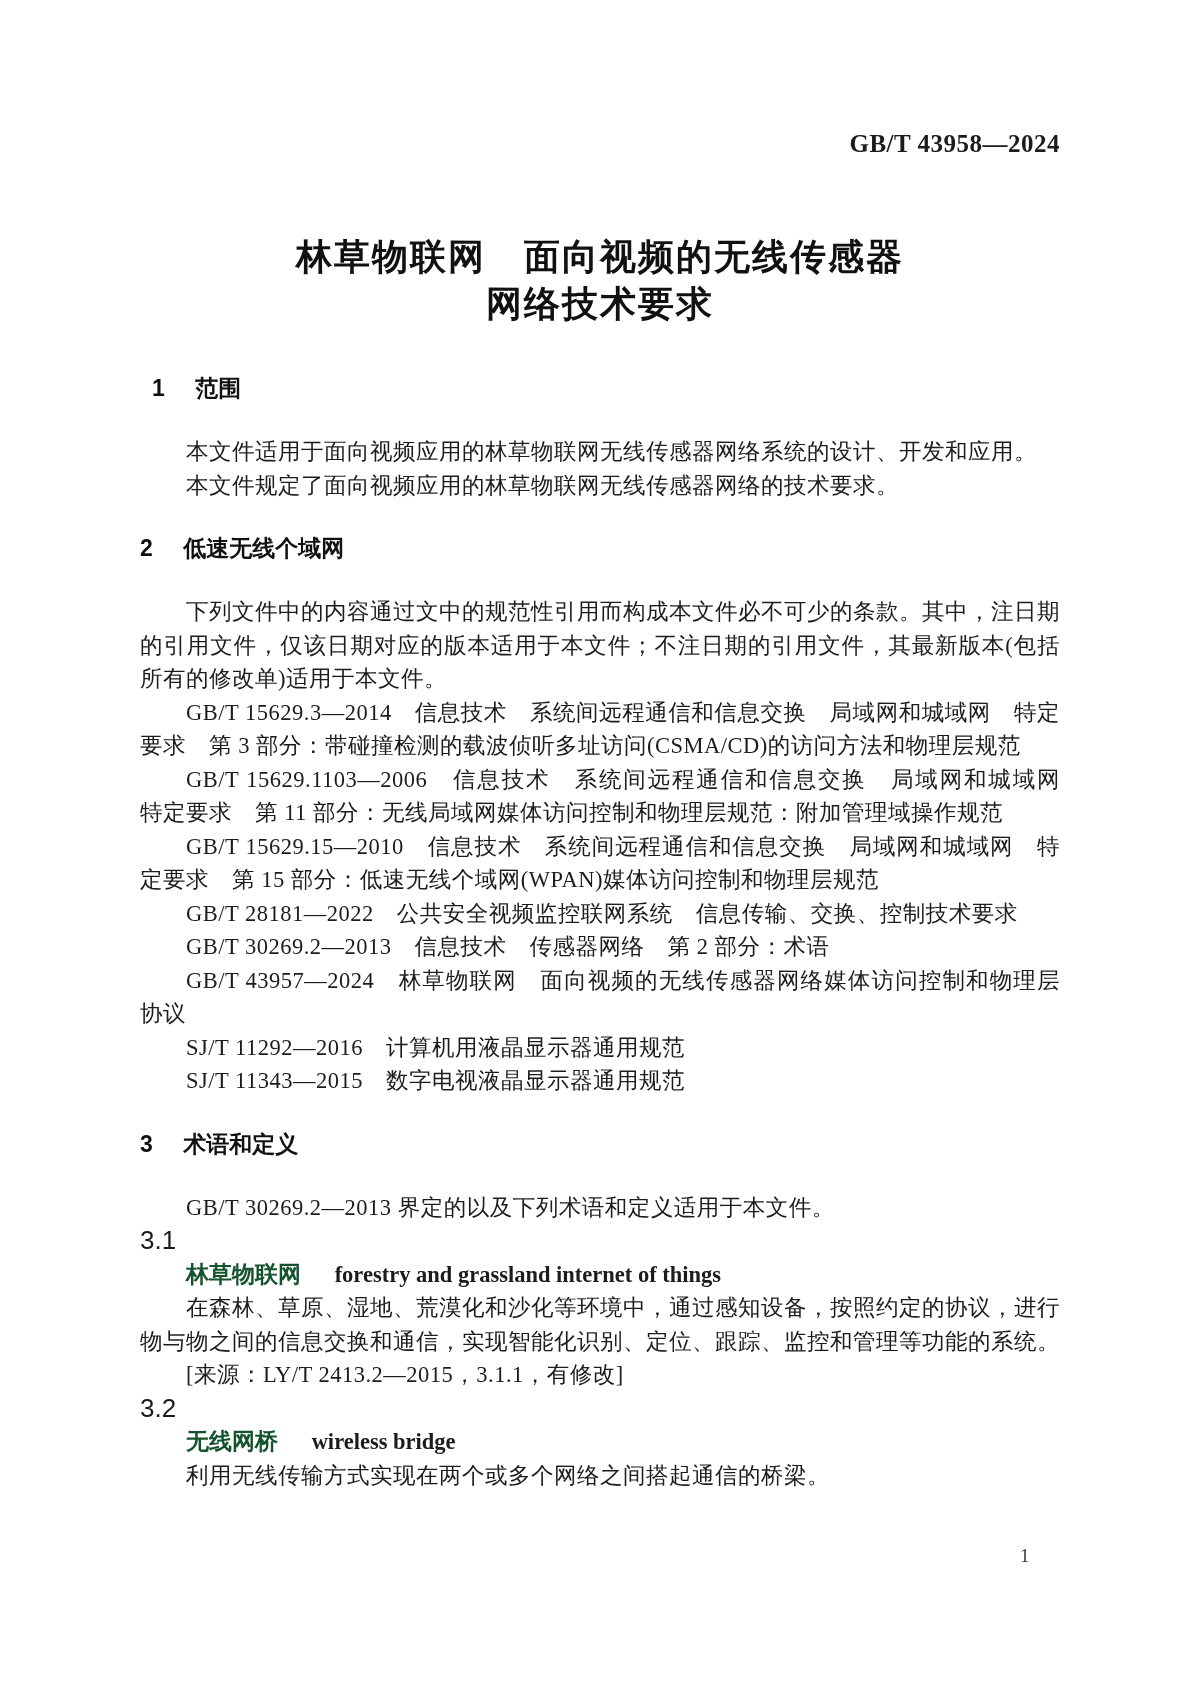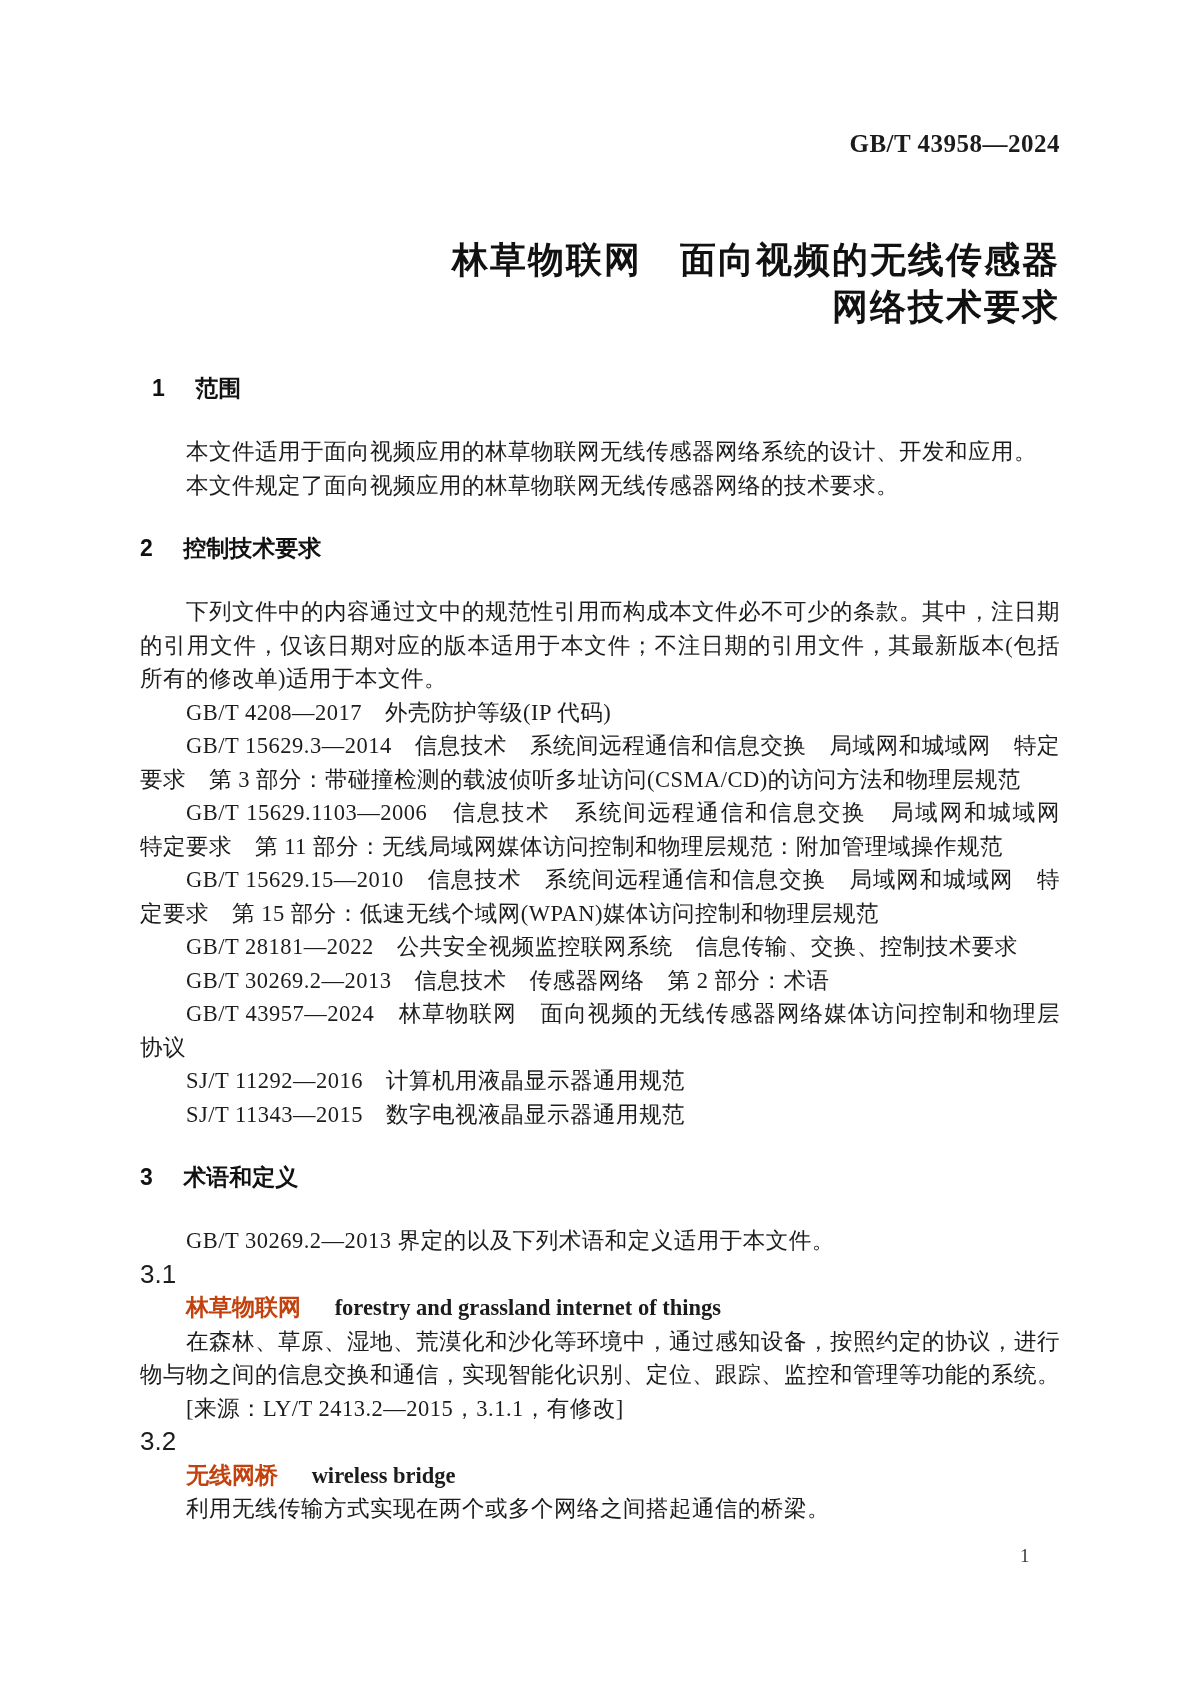--- a/index.html
+++ b/index.html
@@ -18,22 +18,22 @@
   .header-code {
     text-align:right;
     font-weight:bold;
     font-size:25px;
     letter-spacing:0.5px;
     font-family:"Liberation Serif","DejaVu Serif",serif;
     line-height:25px;
   }
   .doc-title {
     margin:80px 0 0 0;
-    text-align:right;
-    font-family:Liberation Sans, sans-serif;
+    text-align:center;
+    font-family:Liberation Mono, monospace;
     font-weight:bold;
     font-size:36px;
     line-height:47px;
     letter-spacing:2px;
     color:#111;
   }
   .doc-title span { display:block; }
   .section-heading {
     font-family:"Liberation Sans","DejaVu Sans",sans-serif;
     font-weight:bold;
@@ -55,21 +55,21 @@
     margin:0;
     line-height:33.5px;
     font-family:"Liberation Sans","DejaVu Sans",sans-serif;
     font-size:26px;
   }
   .term-line { margin:0; line-height:33.5px; text-indent:46px; }
   .term-zh {
     font-family:"Liberation Sans","DejaVu Sans",sans-serif;
     font-weight:bold;
     font-size:23px;
-    color:#c2410c;
+    color:#14532d;
   }
   .term-en {
     font-family:"Liberation Serif","DejaVu Serif",serif;
     font-weight:bold;
     font-size:22.5px;
     margin-left:28px;
   }
   .page-number {
     position:absolute;
     left:1020px; top:1546px;
@@ -92,24 +92,23 @@
 
   <div class="section-heading first">
     <span class="sec-num">1</span>
     <span class="sec-title">范围</span>
   </div>
   <p class="body-p indent">本文件适用于面向视频应用的林草物联网无线传感器网络系统的设计、开发和应用。</p>
   <p class="body-p indent">本文件规定了面向视频应用的林草物联网无线传感器网络的技术要求。</p>
 
   <div class="section-heading">
     <span class="sec-num">2</span>
-    <span class="sec-title">控制技术要求</span>
+    <span class="sec-title">低速无线个域网</span>
   </div>
   <p class="body-p indent">下列文件中的内容通过文中的规范性引用而构成本文件必不可少的条款。其中，注日期的引用文件，仅该日期对应的版本适用于本文件；不注日期的引用文件，其最新版本(包括所有的修改单)适用于本文件。</p>
-  <p class="body-p indent">GB/T 4208—2017　外壳防护等级(IP 代码)</p>
   <p class="body-p indent">GB/T 15629.3—2014　信息技术　系统间远程通信和信息交换　局域网和城域网　特定要求　第 3 部分：带碰撞检测的载波侦听多址访问(CSMA/CD)的访问方法和物理层规范</p>
   <p class="body-p indent">GB/T 15629.1103—2006　信息技术　系统间远程通信和信息交换　局域网和城域网　特定要求　第 11 部分：无线局域网媒体访问控制和物理层规范：附加管理域操作规范</p>
   <p class="body-p indent">GB/T 15629.15—2010　信息技术　系统间远程通信和信息交换　局域网和城域网　特定要求　第 15 部分：低速无线个域网(WPAN)媒体访问控制和物理层规范</p>
   <p class="body-p indent">GB/T 28181—2022　公共安全视频监控联网系统　信息传输、交换、控制技术要求</p>
   <p class="body-p indent">GB/T 30269.2—2013　信息技术　传感器网络　第 2 部分：术语</p>
   <p class="body-p indent">GB/T 43957—2024　林草物联网　面向视频的无线传感器网络媒体访问控制和物理层协议</p>
   <p class="body-p indent">SJ/T 11292—2016　计算机用液晶显示器通用规范</p>
   <p class="body-p indent">SJ/T 11343—2015　数字电视液晶显示器通用规范</p>
 
   <div class="section-heading">

